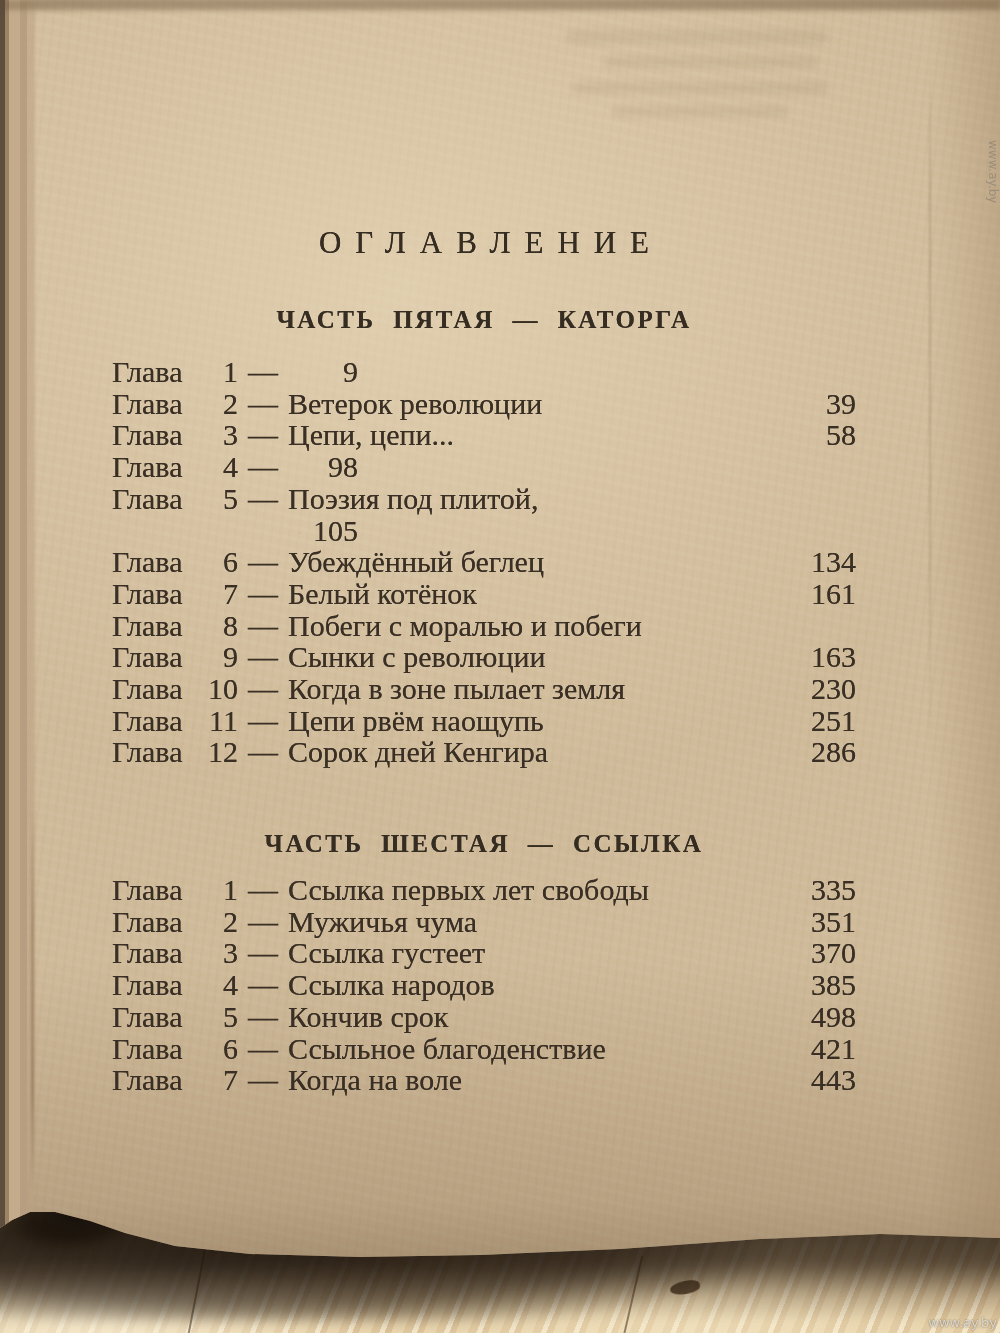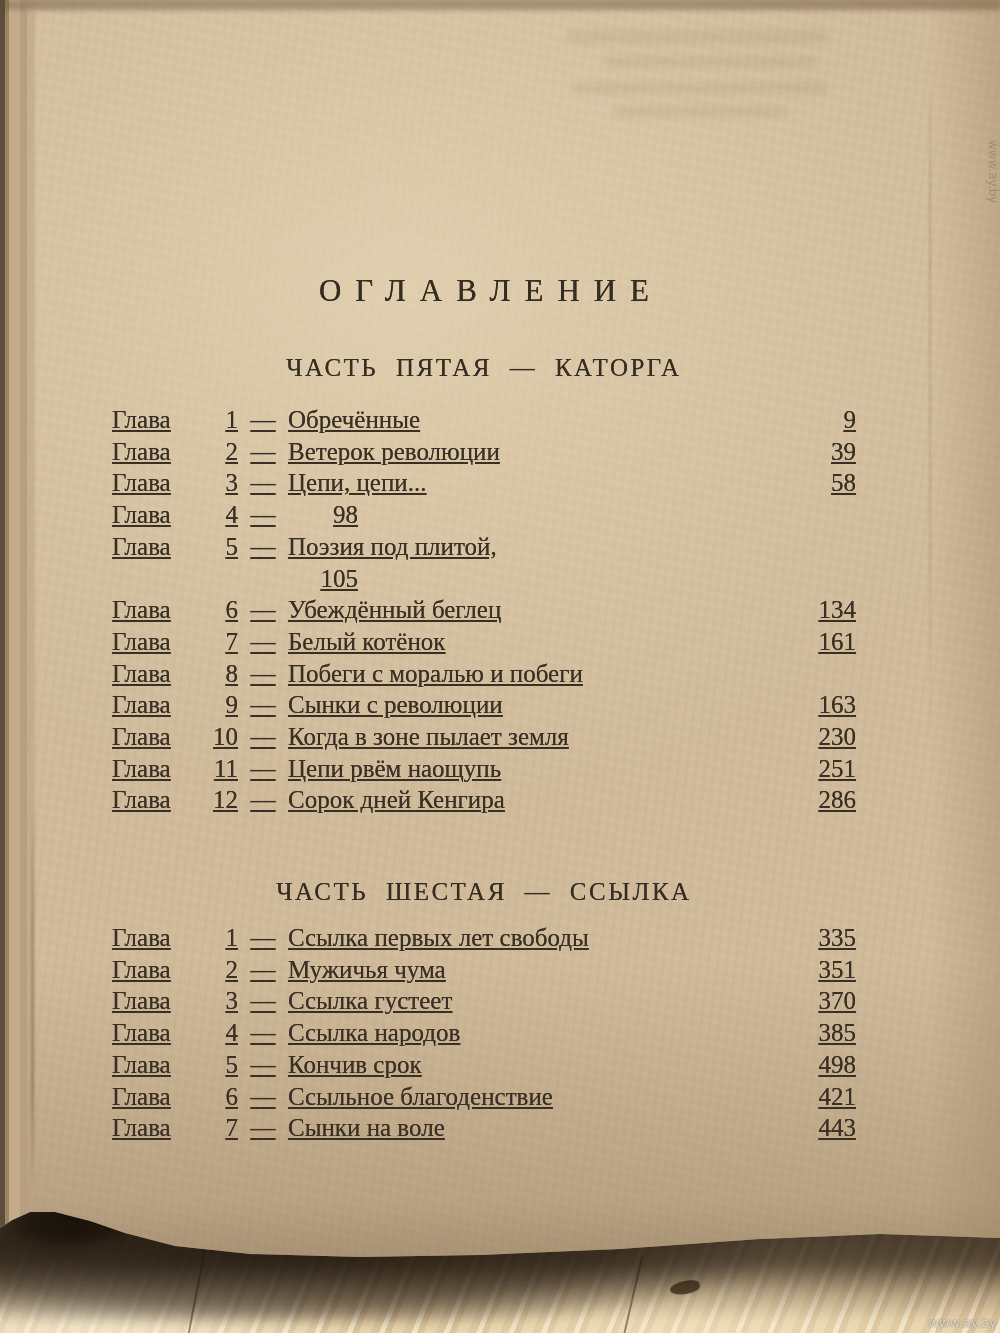--- a/index.html
+++ b/index.html
@@ -92,33 +92,32 @@
   .sm3{left:572px;top:82px;width:256px;height:12px;}
   .sm4{left:612px;top:106px;width:176px;height:11px;}
   .top-edge-shade{
     position:absolute;left:0;top:0;width:1000px;height:10px;
     background:rgba(88,68,48,.30);filter:blur(2px);
   }
   
   .toc{
     position:absolute;left:112px;top:0;width:744px;height:1200px;
     color:#392f24;
-    margin-top:48px;
   }
   .book-title{
     position:absolute;top:224px;left:0;width:744px;text-align:center;
     font-size:31px;line-height:38px;letter-spacing:.45em;text-indent:.45em;
     color:#352c22;text-shadow:0 0 .5px #352c22;
   }
   .section-heading{
     position:absolute;left:0;width:744px;text-align:center;
-    font-size:25px;font-weight:400;letter-spacing:2.5px;word-spacing:9px;
+    font-size:25px;font-weight:700;letter-spacing:2.5px;word-spacing:9px;
     color:#352c22;
   }
-  .rows{position:absolute;left:0;width:744px;font-size:25px;line-height:31.7px;text-decoration:underline;}
+  .rows{position:absolute;left:0;width:744px;font-size:30px;line-height:31.7px;}
   .row-line{display:flex;}
   .col-label{width:74px;flex:none;}
   .col-num{width:52px;flex:none;text-align:right;}
   .col-dash{width:50px;flex:none;text-align:center;}
   .col-title{flex:1 1 auto;}
   .col-title.cont{padding-left:17px;}
   .col-page{width:70px;flex:none;text-align:right;}
   .rows, .section-heading{text-shadow:0 0 .6px rgba(53,44,34,.85);}
   
   .wm-corner{
@@ -161,21 +160,20 @@
 
     <div class="toc">
       <div class="book-title">ОГЛАВЛЕНИЕ</div>
       <div>
           <div class="section-heading" style="top: 306px;">ЧАСТЬ ПЯТАЯ — КАТОРГА</div>
           <div class="rows" style="top: 356px;">
             <div class="row-line">
               <span class="col-label">Глава</span>
               <span class="col-num">1</span>
               <span class="col-dash">—</span>
-              <span class="col-title">Обречённые</span>
               <span class="col-page">9</span>
             </div>
             <div class="row-line">
               <span class="col-label">Глава</span>
               <span class="col-num">2</span>
               <span class="col-dash">—</span>
               <span class="col-title">Ветерок революции</span>
               <span class="col-page">39</span>
             </div>
             <div class="row-line">
@@ -295,21 +293,21 @@
               <span class="col-label">Глава</span>
               <span class="col-num">6</span>
               <span class="col-dash">—</span>
               <span class="col-title">Ссыльное благоденствие</span>
               <span class="col-page">421</span>
             </div>
             <div class="row-line">
               <span class="col-label">Глава</span>
               <span class="col-num">7</span>
               <span class="col-dash">—</span>
-              <span class="col-title">Сынки на воле</span>
+              <span class="col-title">Когда на воле</span>
               <span class="col-page">443</span>
             </div>
           </div>
         </div>
     </div>
   </div>
 
   <div class="wm-corner">www.ay.by</div>
   <div class="wm-edge">www.ay.by</div>
 

